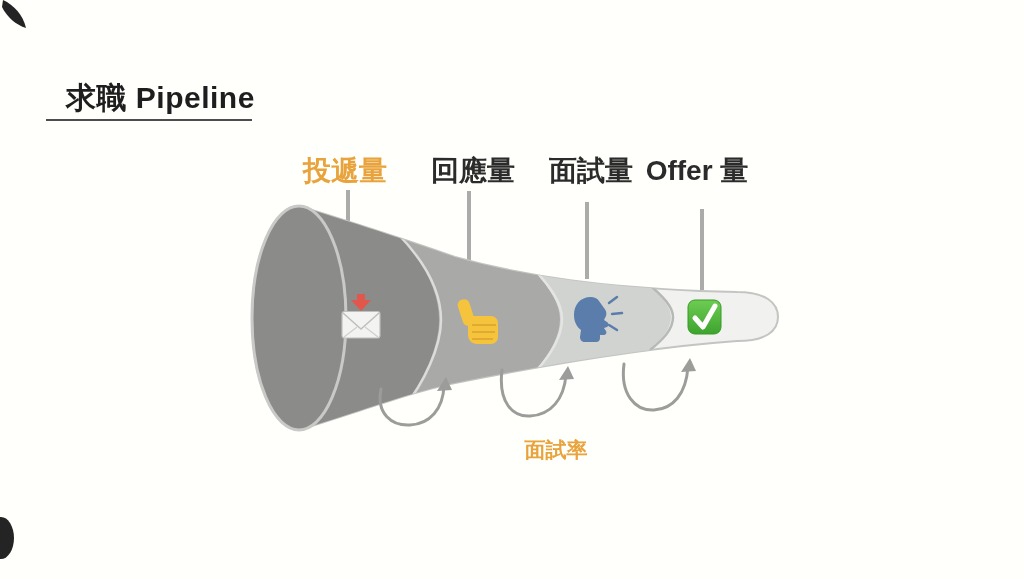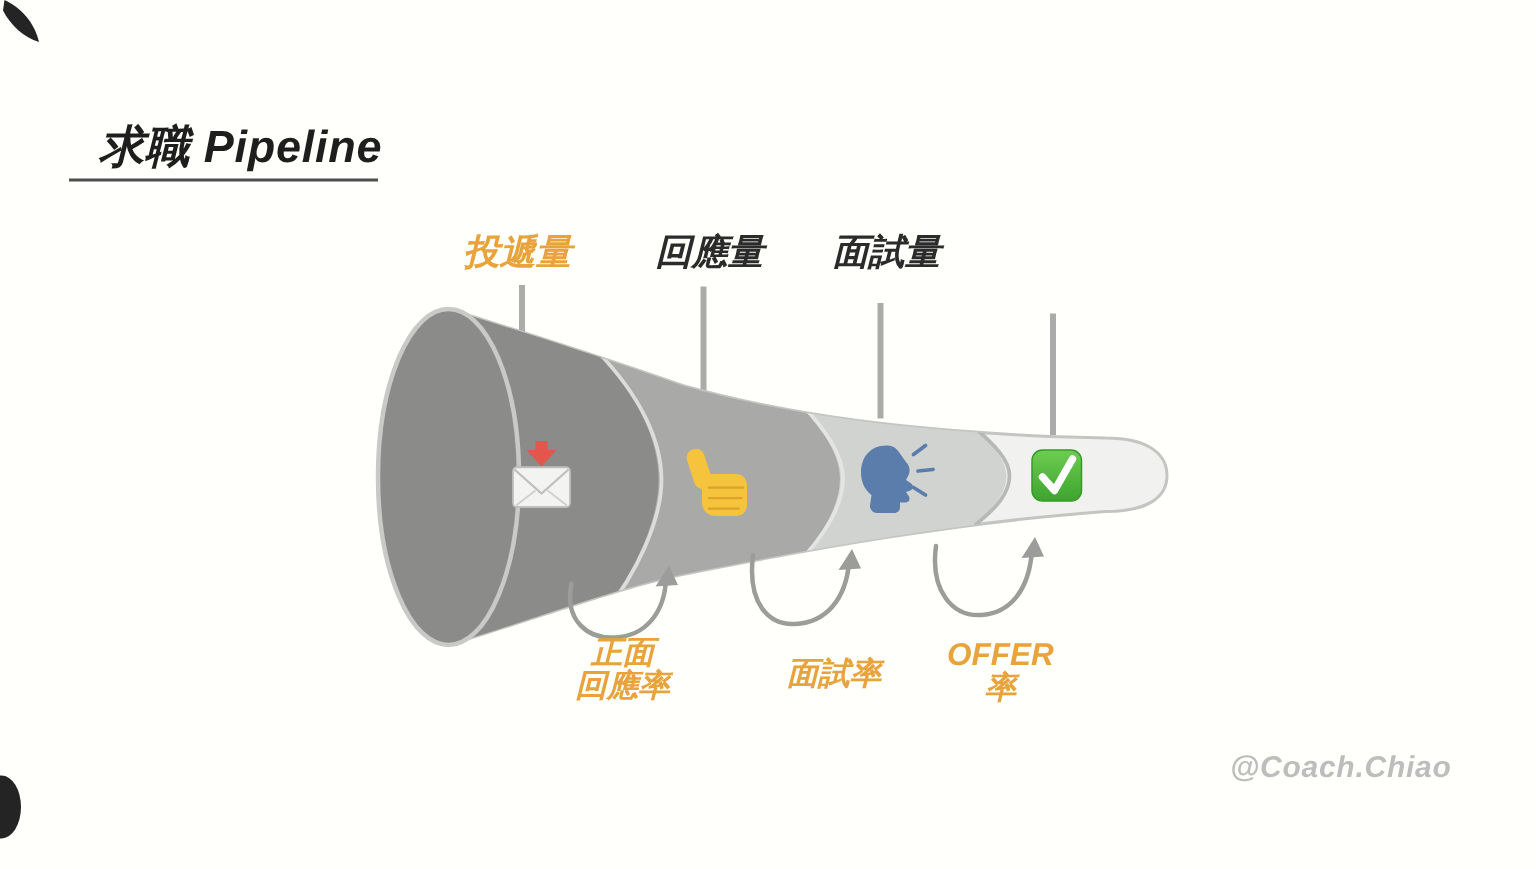--- a/index.html
+++ b/index.html
@@ -1,29 +1,29 @@
 <!DOCTYPE html>
 <html><head>
 <meta charset="utf-8">
 <style>
   html,body{margin:0;padding:0;}
   body{font-family:"Liberation Sans","DejaVu Sans",sans-serif;}
   .canvas{
-    position:relative;width:1024px;height:579px;background:#FFFFFB;overflow:hidden;font-style:italic;
+    position:relative;width:1024px;height:579px;background:#FFFFFB;overflow:hidden;
   }
   .canvas svg{position:absolute;left:0;top:0;}
   .page-title{
     position:absolute;left:66px;top:78px;font-size:30px;font-weight:700;color:#1E1E1E;
     letter-spacing:0.5px;white-space:nowrap;
   }
   .title-underline{
     position:absolute;left:46px;top:119px;width:206px;height:2px;background:#4D4D4D;
   }
   .lbl-top{
-    position:absolute;top:152px;transform:translateX(-50%);font-size:24px;font-weight:700;
+    position:absolute;top:152px;transform:translateX(-50%);font-size:28px;font-weight:700;
     color:#2B2B2B;white-space:nowrap;
   }
   .lbl-top.accent{color:#E8A33C;}
   .lbl-bottom{
     position:absolute;transform:translateX(-50%);text-align:center;font-size:21px;
     font-weight:700;color:#E8A33C;line-height:22px;white-space:nowrap;
   }
   .watermark{
     position:absolute;left:820px;top:501px;font-size:20px;font-weight:700;color:#BDBDBD;
     letter-spacing:0.5px;
@@ -115,28 +115,20 @@
       <polygon points="681,372 690,358 696,371"></polygon>
     </g>
   </svg>
 
   <div class="page-title">求職 Pipeline</div>
   <div class="title-underline"></div>
 
   <div class="lbl-top accent" style="left:345px">投遞量</div>
   <div class="lbl-top" style="left:473px">回應量</div>
   <div class="lbl-top" style="left:591px">面試量</div>
+  <div class="lbl-top" style="left:697px">Offer 量</div>
 
-  <div class="lbl-bottom" style="left:415px;top:425px">
-    <span>正面</span><br>
-    <span>回應率</span>
-  </div>
   <div class="lbl-bottom" style="left:556px;top:439px">
     <span>面試率</span>
   </div>
-  <div class="lbl-bottom" style="left:667px;top:426px">
-    <span>OFFER</span><br>
-    <span>率</span>
-  </div>
 
-  <div class="watermark">@Coach.Chiao</div>
 
 </div>
 
 </body></html>

